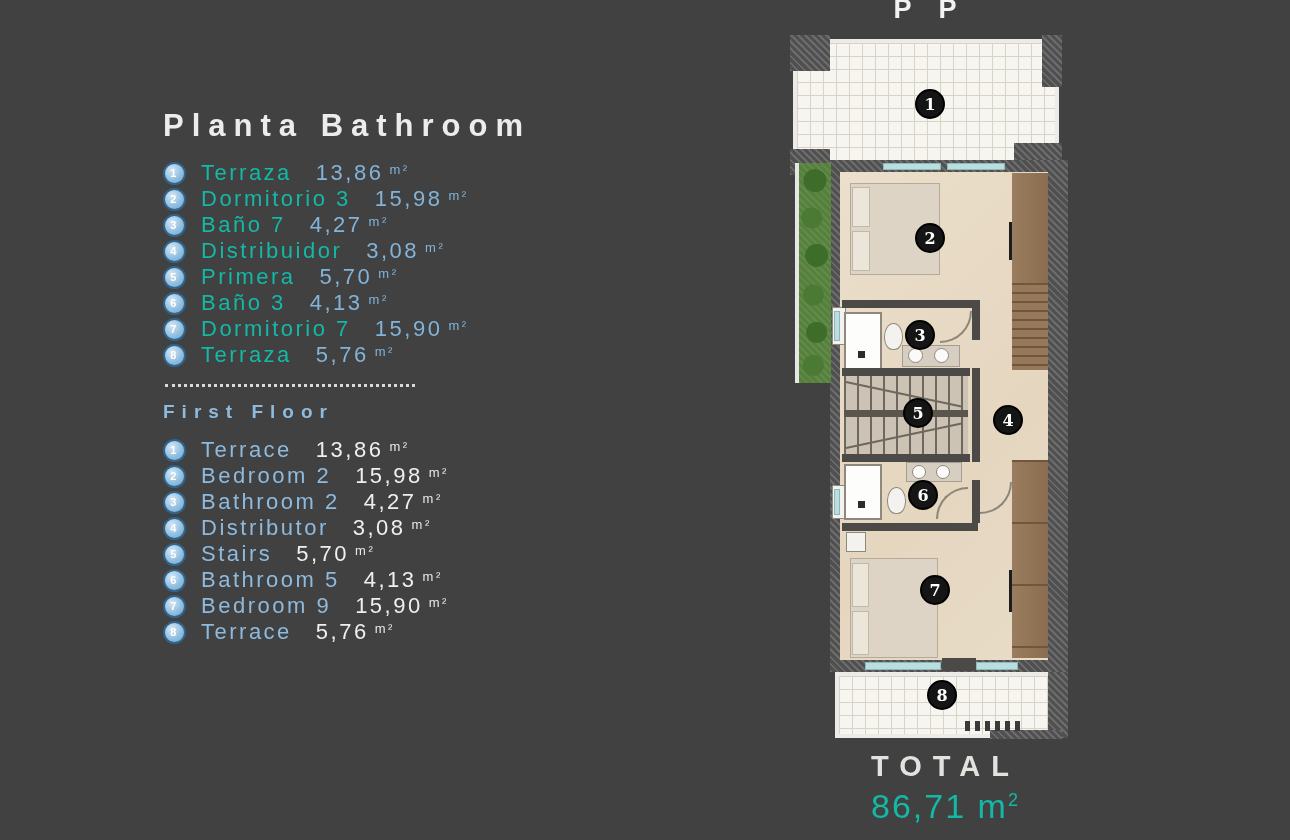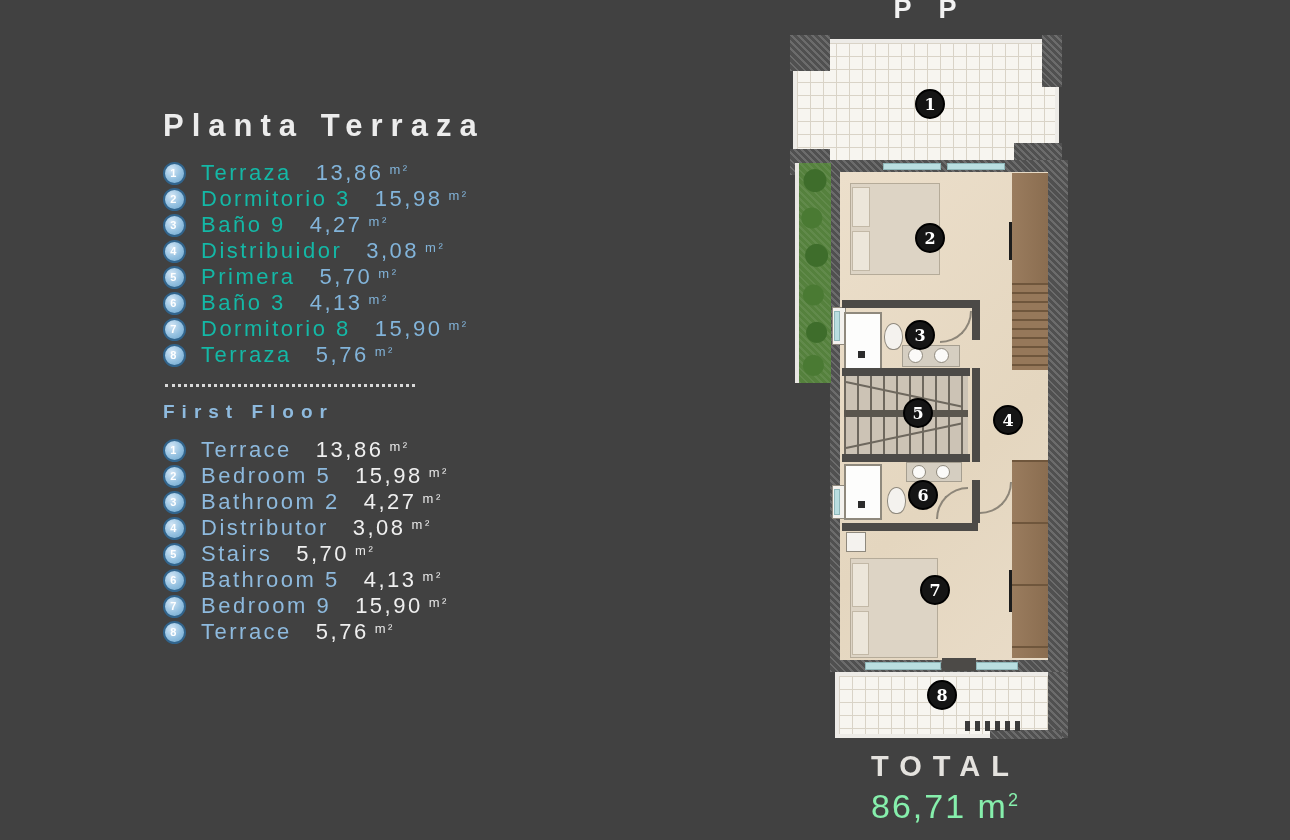--- a/index.html
+++ b/index.html
@@ -21,21 +21,21 @@
   .val-en{color:#efefef;margin-left:24px;}
   .unit{font-size:13px;margin-left:6px;transform:translateY(-4px);}
   .u-blue{color:#82b4da;} .u-white{color:#e9e9e9;}
   .dots{width:250px;border-top:3px dotted #d9d9d9;margin:16px 0 14px 2px;height:0;}
 
   
   .pp{position:absolute;left:855px;top:-6px;width:150px;text-align:center;color:#f2f2f2;
       font-size:27px;font-weight:bold;letter-spacing:10px;}
   .total{position:absolute;left:838px;top:750px;width:215px;text-align:center;}
   .total-label{color:#e4e2de;font-size:29px;font-weight:bold;letter-spacing:11px;}
-  .total-value{color:#86efac;font-size:34px;letter-spacing:2px;margin-top:4px;}
+  .total-value{color:#14b8a6;font-size:34px;letter-spacing:2px;margin-top:4px;}
   .total-value sup{font-size:18px;}
 
   
   .plan{position:absolute;left:790px;top:35px;width:285px;height:710px;}
   .plan *{position:absolute;box-sizing:border-box;}
   .hatch{background-color:#5b5b5b;
          background-image:repeating-linear-gradient(45deg,rgba(255,255,255,.10) 0 2px,rgba(0,0,0,.12) 2px 5px);}
   .tile{background-color:#f7f5f0;
         background-image:linear-gradient(#d9d3c7 1px,transparent 1px),
                          linear-gradient(90deg,#d9d3c7 1px,transparent 1px);
@@ -69,37 +69,37 @@
   .pillow{background:#ece6da;border:1px solid #c2b8a6;}
 </style>
 </head>
 <body>
 
 <div class="screen">
 
   <div class="pp">P P</div>
 
   <div class="legend">
-    <div class="title-es">Planta Terraza</div>
+    <div class="title-es">Planta Bathroom</div>
 
     <div class="row">
       <span class="badge">1</span>
       <span class="lbl-es">Terraza</span>
       <span class="val-es">13,86</span>
       <span class="unit u-blue">m²</span>
     </div>
     <div class="row">
       <span class="badge">2</span>
       <span class="lbl-es">Dormitorio 3</span>
       <span class="val-es">15,98</span>
       <span class="unit u-blue">m²</span>
     </div>
     <div class="row">
       <span class="badge">3</span>
-      <span class="lbl-es">Baño 9</span>
+      <span class="lbl-es">Baño 7</span>
       <span class="val-es">4,27</span>
       <span class="unit u-blue">m²</span>
     </div>
     <div class="row">
       <span class="badge">4</span>
       <span class="lbl-es">Distribuidor</span>
       <span class="val-es">3,08</span>
       <span class="unit u-blue">m²</span>
     </div>
     <div class="row">
@@ -109,21 +109,21 @@
       <span class="unit u-blue">m²</span>
     </div>
     <div class="row">
       <span class="badge">6</span>
       <span class="lbl-es">Baño 3</span>
       <span class="val-es">4,13</span>
       <span class="unit u-blue">m²</span>
     </div>
     <div class="row">
       <span class="badge">7</span>
-      <span class="lbl-es">Dormitorio 8</span>
+      <span class="lbl-es">Dormitorio 7</span>
       <span class="val-es">15,90</span>
       <span class="unit u-blue">m²</span>
     </div>
     <div class="row">
       <span class="badge">8</span>
       <span class="lbl-es">Terraza</span>
       <span class="val-es">5,76</span>
       <span class="unit u-blue">m²</span>
     </div>
 
@@ -132,21 +132,21 @@
     <div class="title-en">First Floor</div>
 
     <div class="row">
       <span class="badge">1</span>
       <span class="lbl-en">Terrace</span>
       <span class="val-en">13,86</span>
       <span class="unit u-white">m²</span>
     </div>
     <div class="row">
       <span class="badge">2</span>
-      <span class="lbl-en">Bedroom 5</span>
+      <span class="lbl-en">Bedroom 2</span>
       <span class="val-en">15,98</span>
       <span class="unit u-white">m²</span>
     </div>
     <div class="row">
       <span class="badge">3</span>
       <span class="lbl-en">Bathroom 2</span>
       <span class="val-en">4,27</span>
       <span class="unit u-white">m²</span>
     </div>
     <div class="row">

